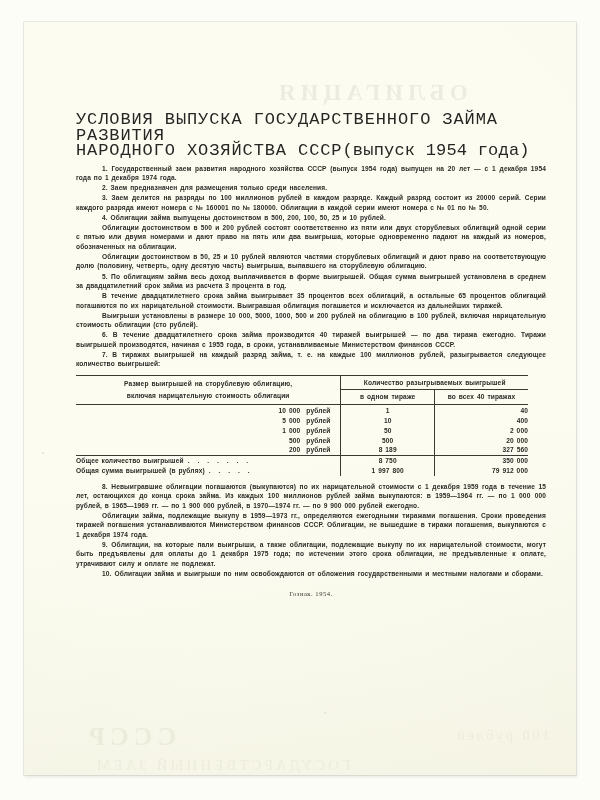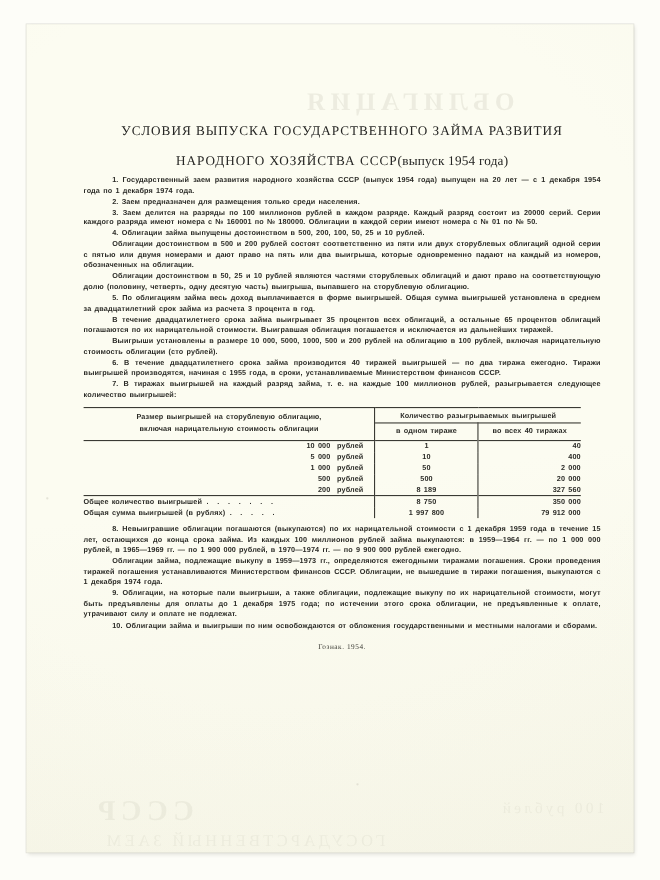--- a/index.html
+++ b/index.html
@@ -89,31 +89,30 @@
   
   #content {
     position: absolute;
     left: 52px;
     top: 90px;
     width: 470px;
     color: #2a2a26;
   }
 
   .title {
-    text-align: center;
-    font-family: Liberation Serif, serif;
-    font-size: 12px;
+    font-family: Liberation Mono, monospace;
+    font-size: 17px;
     line-height: 15.5px;
     letter-spacing: 0.45px;
     color: #262624;
     margin: 0 0 5px 0;
     font-weight: normal;
   }
   .title .line1 { display: block; }
-  .title .line2 { display: block; margin-top: 11px; }
+  .title .line2 { display: block; }
   .title .caps { letter-spacing: 0.9px; }
   .title .paren { letter-spacing: 0.2px; }
 
   
   p.para {
     margin: 0 0 0.5px 0;
     font-family: "Liberation Sans", sans-serif;
     font-size: 6.6px;
     line-height: 9.55px;
     font-weight: bold;

